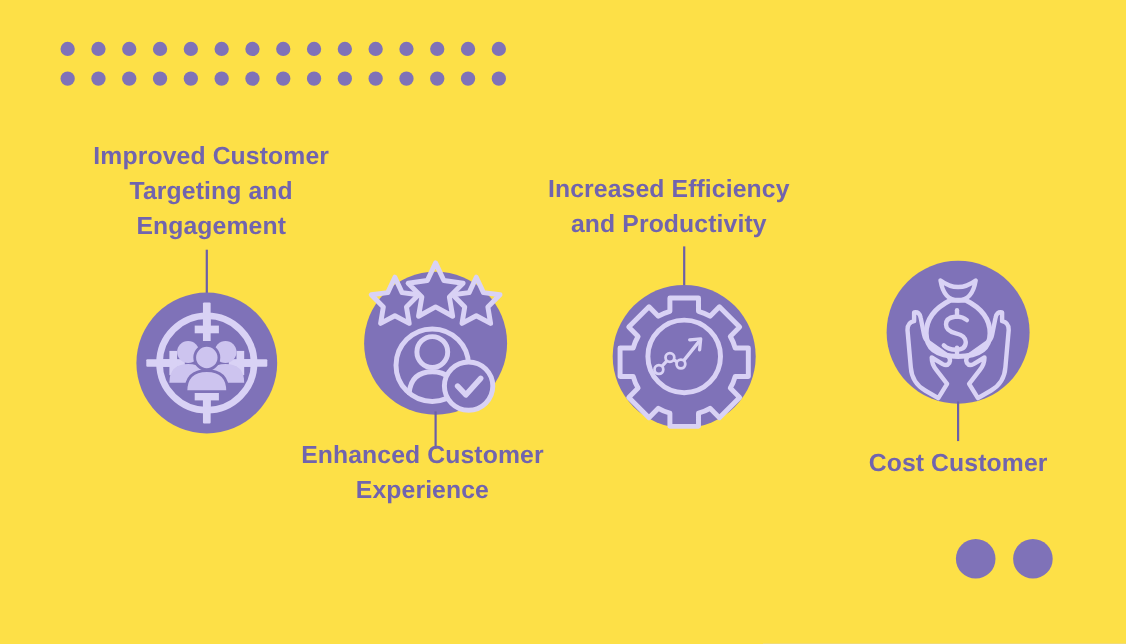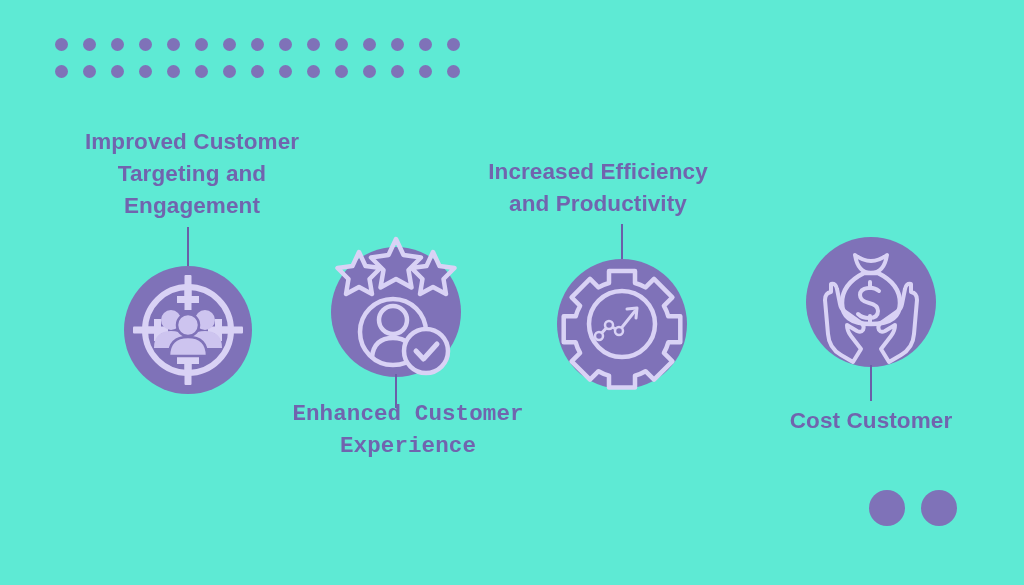--- a/index.html
+++ b/index.html
@@ -10,21 +10,21 @@
     width: 1024px;
     height: 585px;
     background: #d6cff2;
     font-family: "Liberation Sans", sans-serif;
     overflow: hidden;
   }
   .canvas {
     position: relative;
     width: 1024px;
     height: 585px;
-    background: #5eead4;
+    background: #fde047;
   }
 
   
   .dot-grid {
     position: absolute;
     left: 55px;
     top: 38px;
     display: grid;
     grid-template-columns: repeat(15, 28px);
     grid-auto-rows: 27px;
@@ -175,27 +175,27 @@
       <circle cx="62" cy="73" r="14" fill="none" stroke="#d9d2f5" stroke-width="4.5"></circle>
 
       <path d="M41 110 q2 -19 21 -19 q19 0 21 19" fill="none" stroke="#d9d2f5" stroke-width="4.5" stroke-linecap="round"></path>
 
       <circle cx="95" cy="104" r="22" fill="#7f72b8" stroke="#d9d2f5" stroke-width="4.5"></circle>
       <path d="M85 104 L92.5 112 L106 97" fill="none" stroke="#d9d2f5" stroke-width="5" stroke-linecap="round" stroke-linejoin="round"></path>
     </svg>
 
     <div class="stem" style="left:395px; top:374px; height:34px;"></div>
 
-    <div class="label" style="left:264px; top:398px; width:288px;font-family:Liberation Mono, monospace;">Enhanced Customer
+    <div class="label" style="left:240px; top:398px; width:288px;">Enhanced Customer
 Experience</div>
   </div>
 
   <div class="node">
 
-    <div class="label" style="left:454px; top:156px; width:288px;">Increased Efficiency
+    <div class="label" style="left:464px; top:156px; width:288px;">Increased Efficiency
 and Productivity</div>
 
     <div class="stem" style="left:621px; top:224px; height:40px;"></div>
 
     <div class="circle" style="left:557px; top:259px; width:130px; height:130px;"></div>
 
     <svg class="icon-svg" style="left:557px; top:259px;" width="130" height="130" viewBox="0 0 130 130">
 
       <path d="M52 12 h26 v12 a42 42 0 0 1 10.5 4.4 l8.5 -8.5 l18.4 18.4 l-8.5 8.5
                a42 42 0 0 1 4.4 10.5 h12 v26 h-12 a42 42 0 0 1 -4.4 10.5 l8.5 8.5

